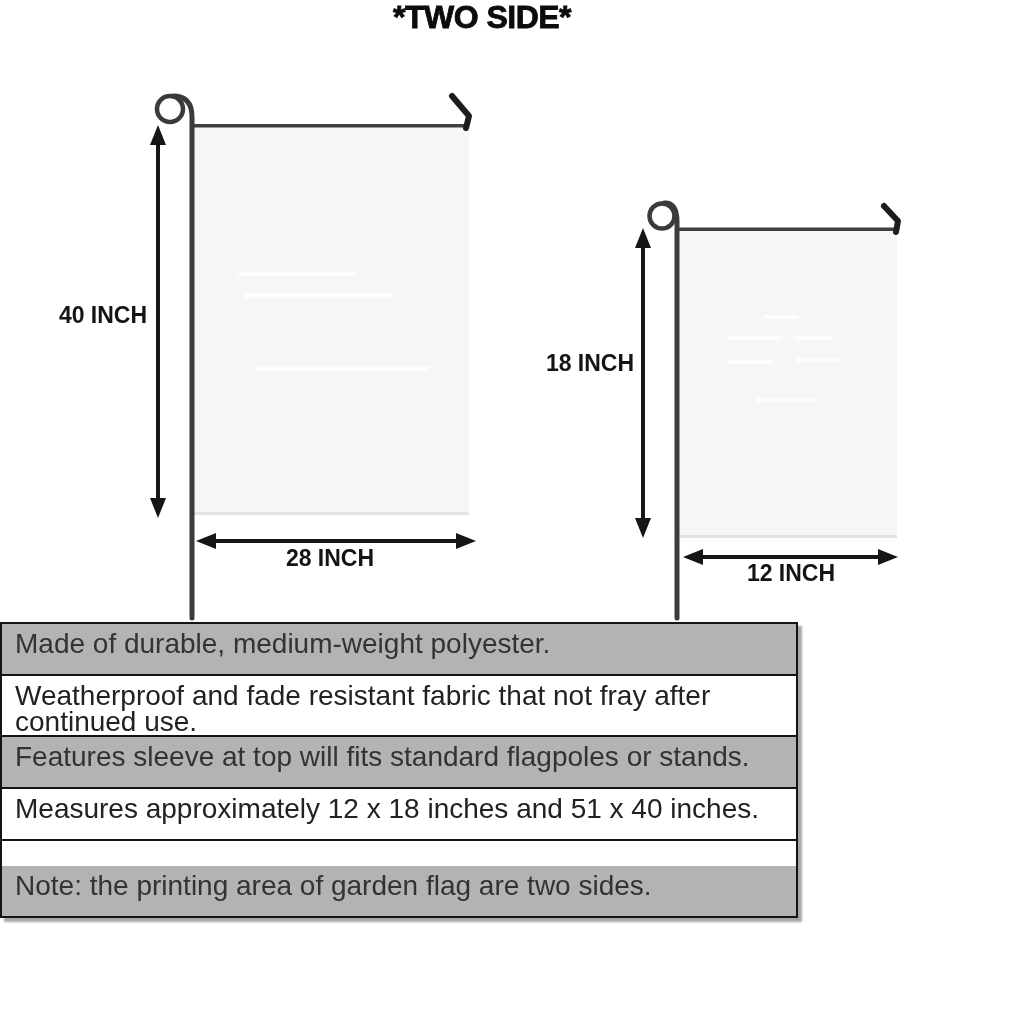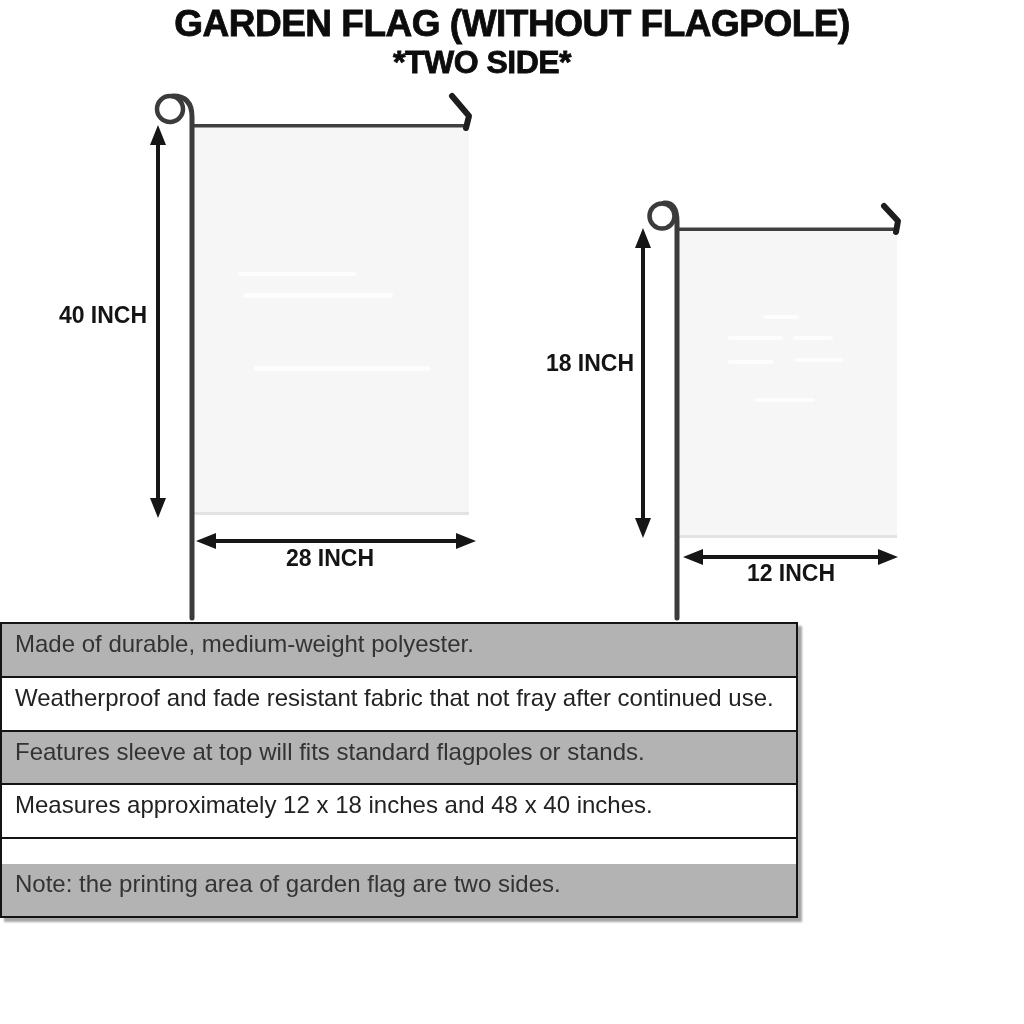--- a/index.html
+++ b/index.html
@@ -36,33 +36,32 @@
   
   .spec-table{
     position:absolute;left:0;top:622px;width:798px;height:296px;
     box-sizing:border-box;border:2px solid #141414;background:#ffffff;
     display:flex;flex-direction:column;
     box-shadow:4px 4px 2px rgba(0,0,0,0.35);
   }
   .spec-row{
     flex:1 1 0;box-sizing:border-box;
     padding:7px 14px 0 13px;
-    font-size:24px;line-height:26px;color:#222222;
+    font-size:28px;line-height:26px;color:#222222;
     border-bottom:2px solid #141414;
   }
   .spec-row:last-child{border-bottom:none;margin-top:25px;}
   .spec-row.shaded{background:#b3b3b3;color:#333333;}
 </style>
 </head>
 <body>
 
 <div class="canvas">
 
   <div class="title-block">
-    <div class="title-line1">GARDEN FLAG (WITHOUT FLAGPOLE)</div>
     <div class="title-line2">*TWO SIDE*</div>
   </div>
 
   <svg class="diagram" width="1024" height="622" viewBox="0 0 1024 622">
 
     <g>
       <rect class="flag-fill" x="192" y="127" width="277" height="388"></rect>
       <g>
         <rect class="streak" x="238" y="272" width="118" height="4" rx="2"></rect>
         <rect class="streak" x="243" y="293" width="150" height="5" rx="2"></rect>
@@ -120,17 +119,17 @@
         <polygon class="arrow-head" points="898,557 878,549 878,565"></polygon>
       </g>
       <text class="dim-label" x="791" y="581">12 INCH</text>
     </g>
   </svg>
 
   <div class="spec-table">
     <div class="spec-row shaded">Made of durable, medium-weight polyester.</div>
     <div class="spec-row">Weatherproof and fade resistant fabric that not fray after continued use.</div>
     <div class="spec-row shaded">Features sleeve at top will fits standard flagpoles or stands.</div>
-    <div class="spec-row">Measures approximately 12 x 18 inches and 48 x 40 inches.</div>
+    <div class="spec-row">Measures approximately 12 x 18 inches and 51 x 40 inches.</div>
     <div class="spec-row shaded">Note: the printing area of garden flag are two sides.</div>
   </div>
 
 </div>
 
 </body></html>

